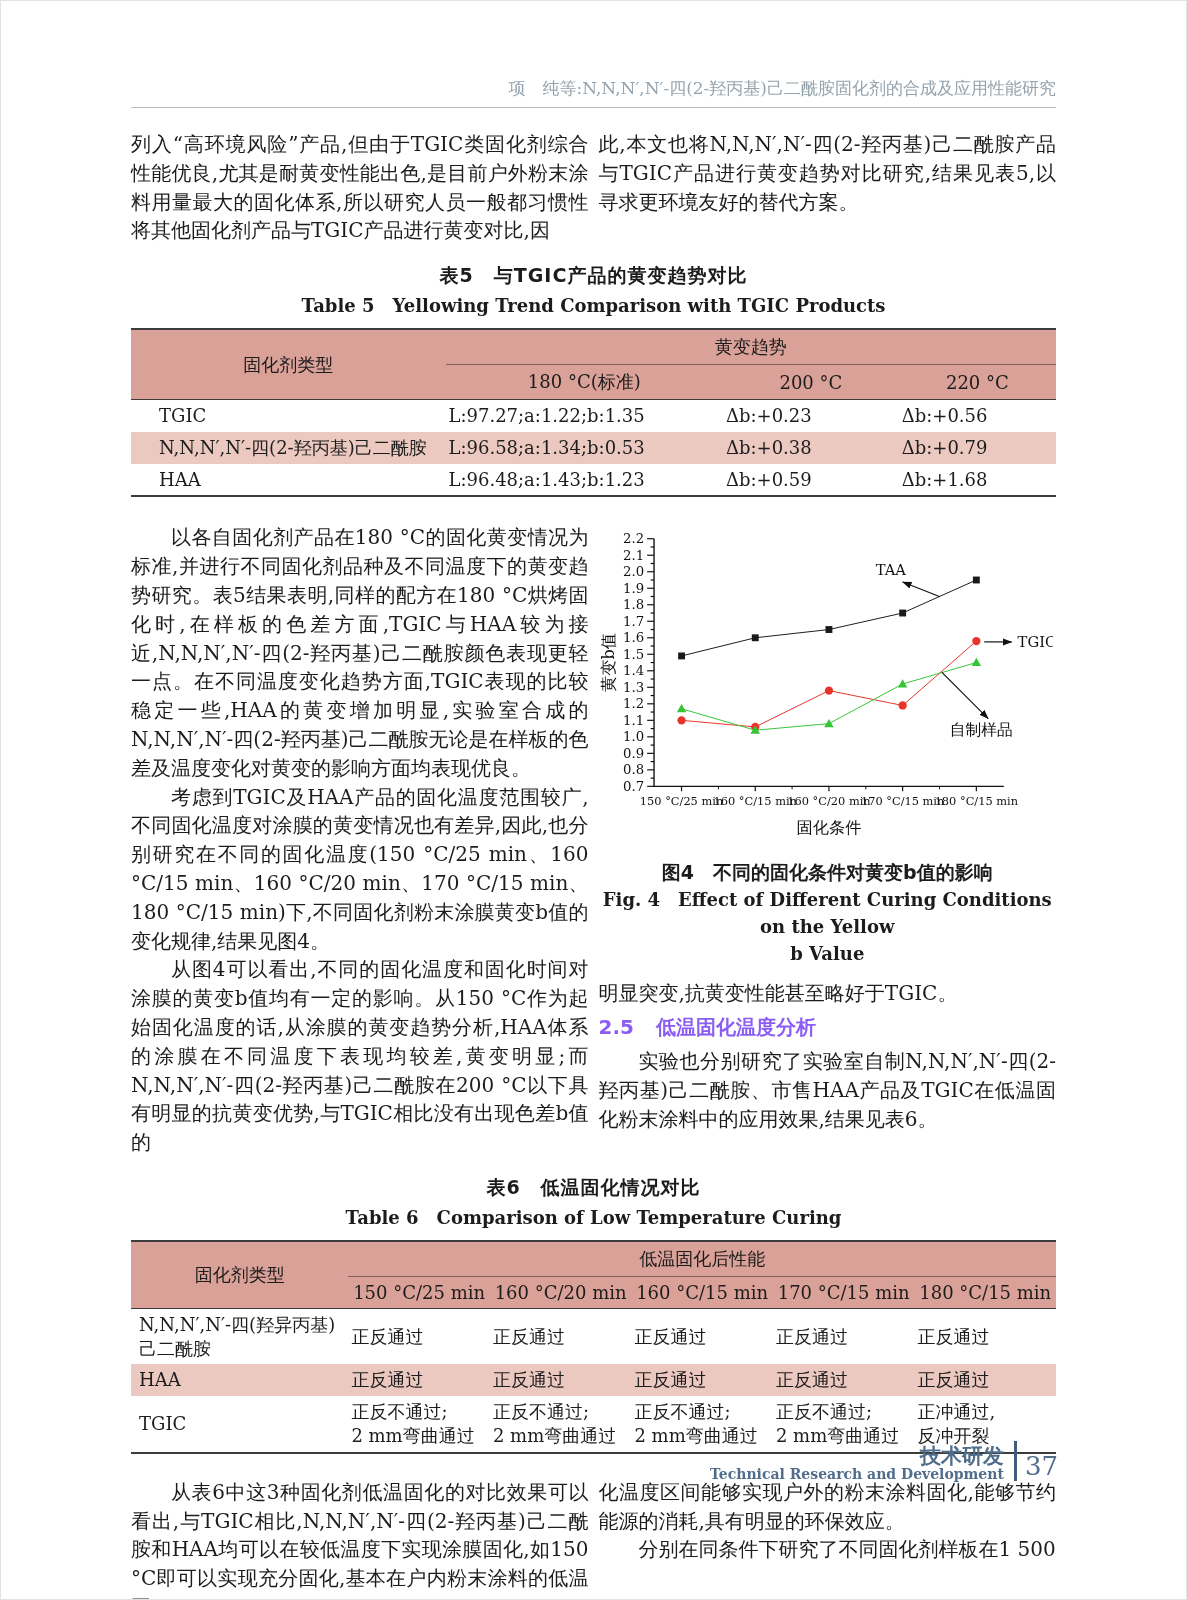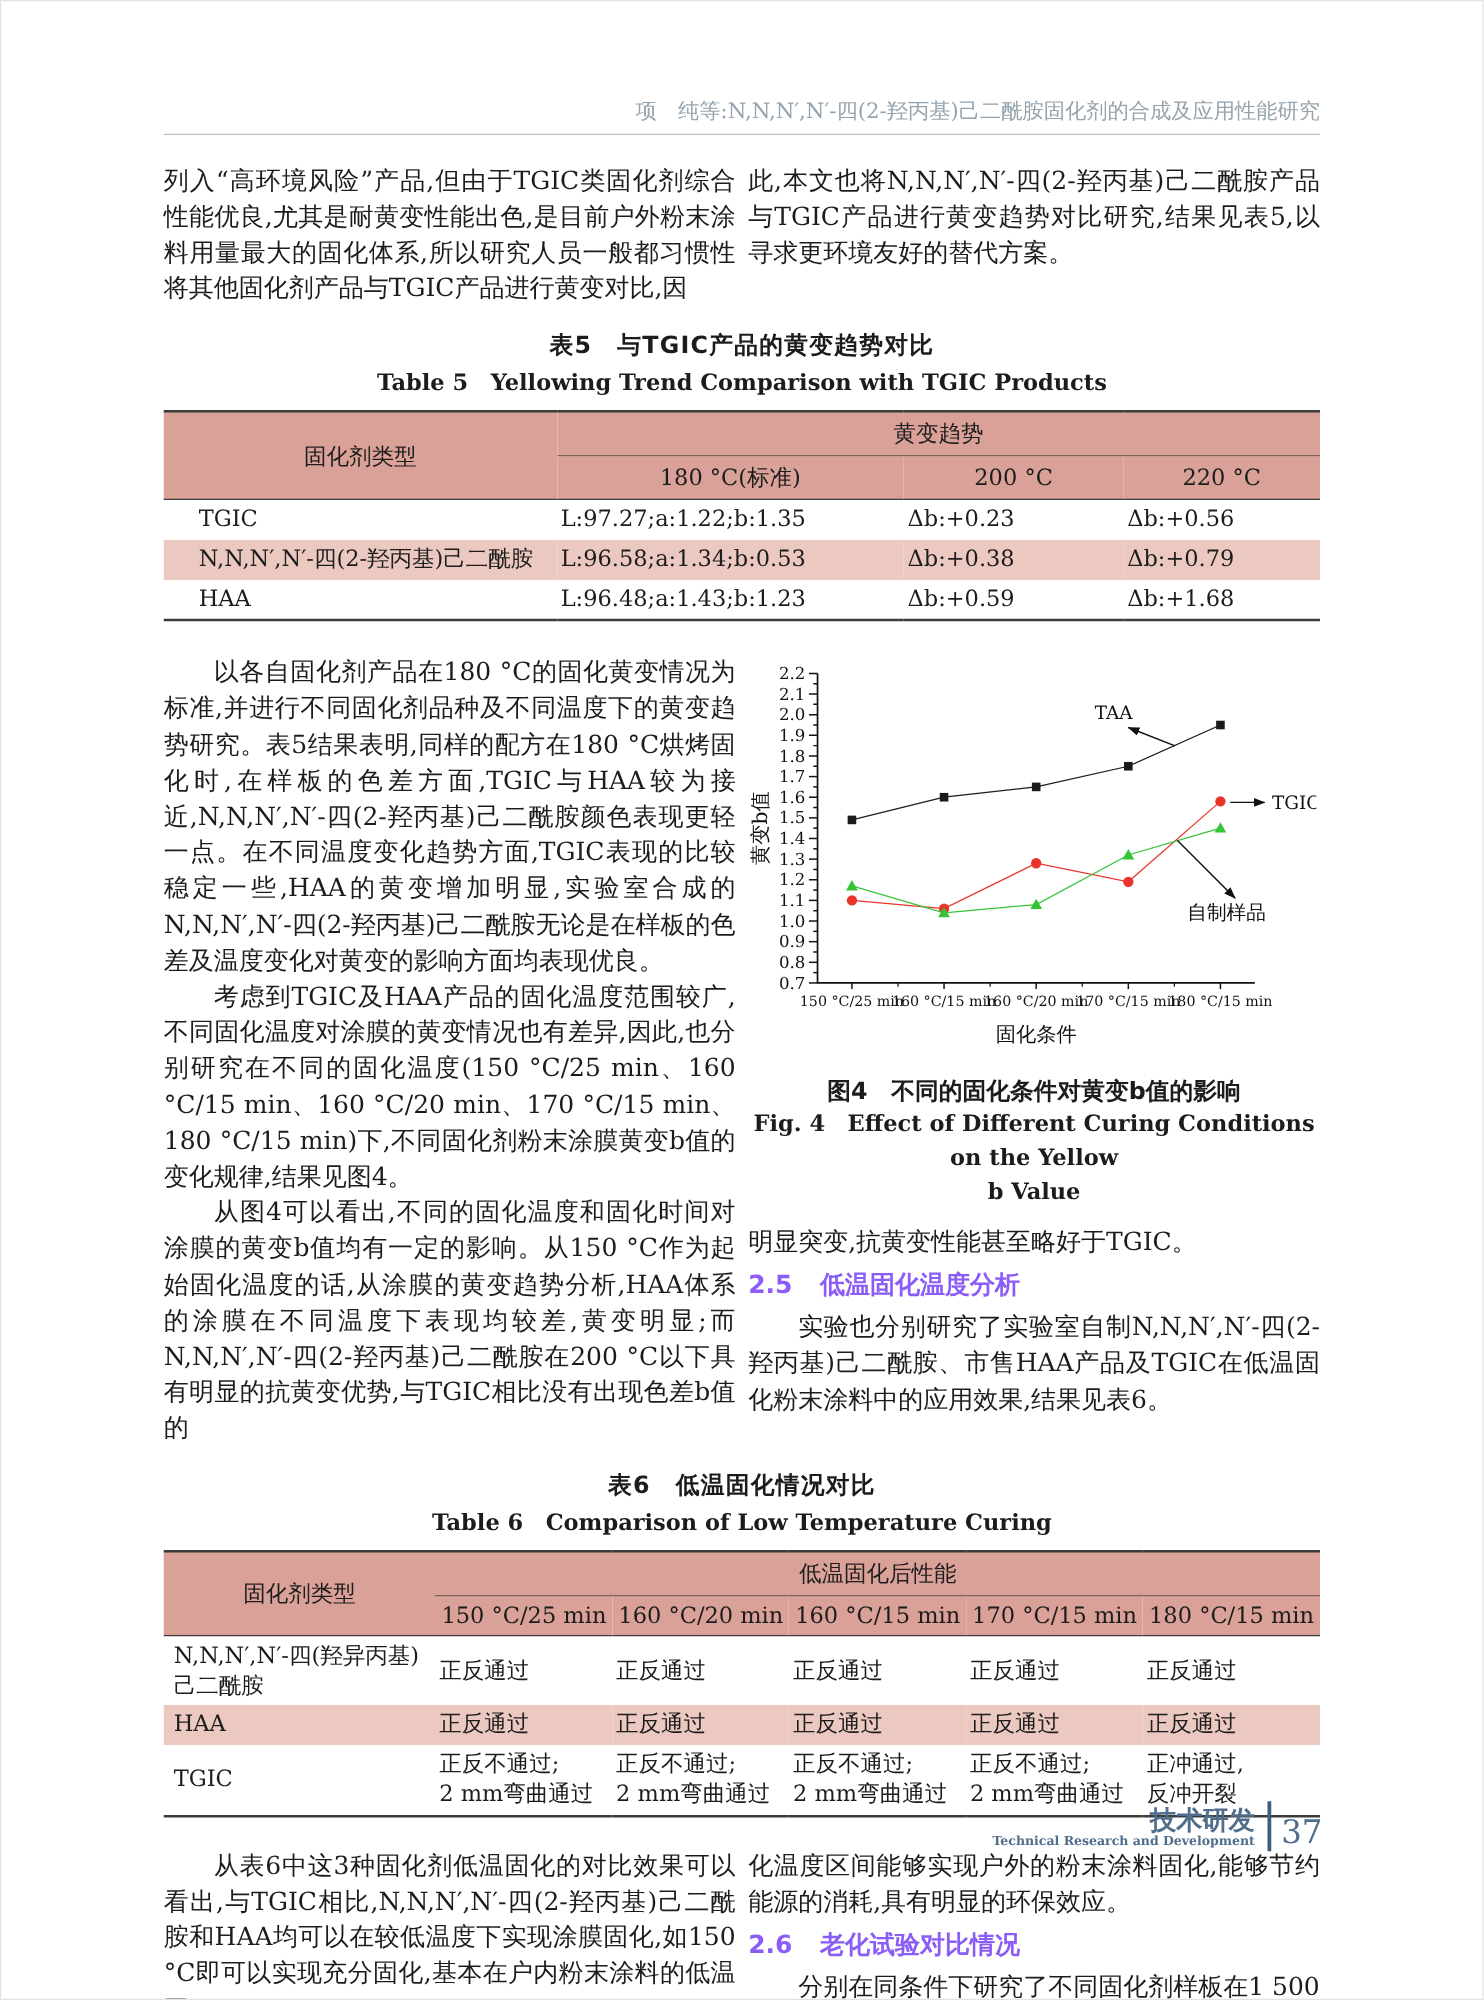--- a/index.html
+++ b/index.html
@@ -49,21 +49,21 @@
   .sec-h{
     margin:7px 0 6px;font-family:"DejaVu Sans","Liberation Sans",sans-serif;
     font-weight:bold;font-size:20px;color:#8b5cf6;
   }
   .sec-h .sec-t{margin-left:22px;}
   .after-fig{margin-top:12px;}
 
   .page-footer{position:absolute;top:1440px;right:128px;display:flex;align-items:flex-end;}
   .pf-text{text-align:right;color:#506e8c;}
   .pf-cn{font-family:"DejaVu Sans","Liberation Sans",sans-serif;font-weight:bold;font-size:21px;line-height:22px;}
-  .pf-en{font-size:10px;font-weight:bold;line-height:14px;}
+  .pf-en{font-size:14px;font-weight:bold;line-height:14px;}
   .pf-bar{width:3px;height:40px;background:#3f5d7a;margin:0 8px 0 10px;}
   .pf-num{font-size:26px;color:#506e8c;}
 </style>
 </head>
 <body>
 
 <div class="page">
   <div class="content">
 
     <div class="doc-header">
@@ -293,23 +293,20 @@
         </tbody>
       </table>
     </div>
 
     <div class="cols bottom-cols">
       <div class="col">
         <p class="indent">从表6中这3种固化剂低温固化的对比效果可以看出,与TGIC相比,N,N,N′,N′-四(2-羟丙基)己二酰胺和HAA均可以在较低温度下实现涂膜固化,如150 °C即可以实现充分固化,基本在户内粉末涂料的低温固</p>
       </div>
       <div class="col">
         <p>化温度区间能够实现户外的粉末涂料固化,能够节约能源的消耗,具有明显的环保效应。</p>
-        <div class="sec-h">
-          <span>2.6</span><span class="sec-t">老化试验对比情况</span>
-        </div>
         <p class="indent">分别在同条件下研究了不同固化剂样板在1 500</p>
       </div>
     </div>
 
   </div>
 
   <div class="page-footer">
     <div class="pf-text">
       <div class="pf-cn">技术研发</div>
       <div class="pf-en">Technical Research and Development</div>

